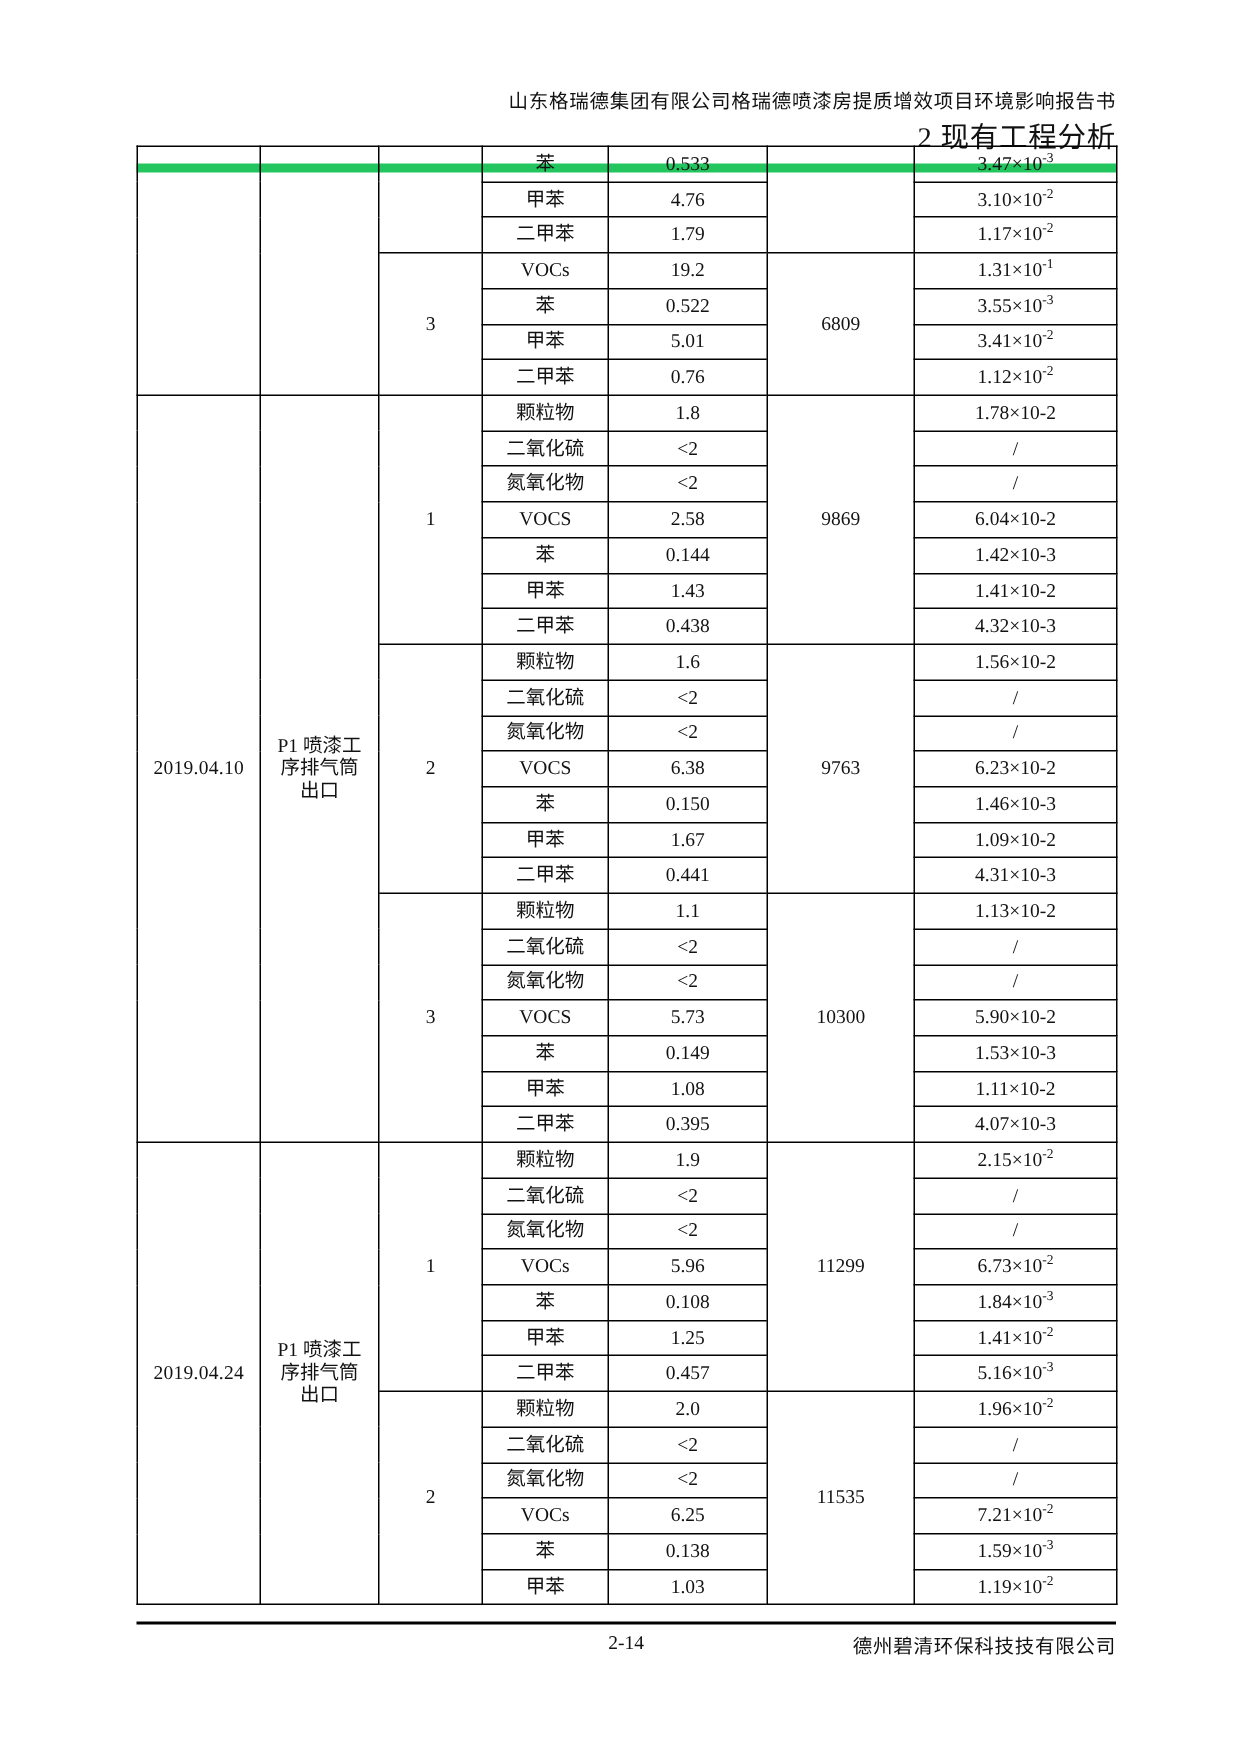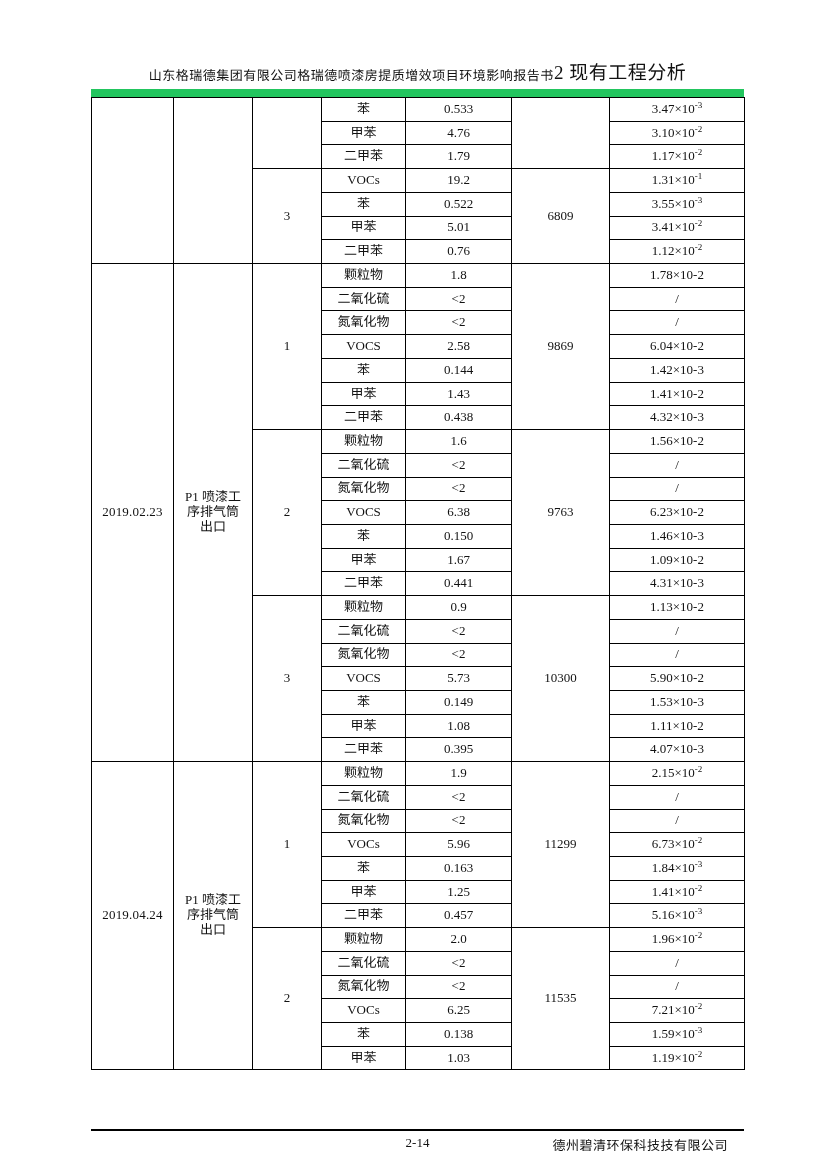--- a/index.html
+++ b/index.html
@@ -6,23 +6,23 @@
   body{
     width:827px;height:1169px;background:#ffffff;
     font-family:"Liberation Serif","DejaVu Serif",serif;
     color:#121212;
   }
   .page{position:relative;width:827px;height:1169px;overflow:hidden;}
 
   
   .header{
     position:absolute;left:91px;top:57px;width:653px;
-    display:flex;justify-content:center;align-items:flex-end;
-    border-bottom:8px solid #22c55e;padding-bottom:5px;
-    font-size:13px;letter-spacing:0.5px;white-space:nowrap;
+    display:flex;justify-content:space-between;align-items:flex-end;
+    border-bottom:6px solid #22c55e;padding-bottom:5px;
+    font-size:13px;letter-spacing:0.5px;white-space:nowrap;flex-direction:column;
   }
   .header .hr{font-size:19px;}
 
   
   table.report{
     position:absolute;left:91px;top:97px;width:653px;
     border-collapse:collapse;table-layout:fixed;
     font-size:13px;text-align:center;
   }
   table.report td{
@@ -36,28 +36,27 @@
   td.vtop{vertical-align:top;padding-top:4px;}
   td.multiline{line-height:22.7px;}
   td.datecell{letter-spacing:0.2px;}
   sup{font-size:9px;line-height:0;}
 
   
   .footer{
     position:absolute;left:91px;top:1081px;width:653px;
     border-top:2px solid #000;
     font-size:13px;
-    margin-top:48px;
   }
   .footer .inner{position:relative;height:22px;padding-top:4px;}
   .footer .pagenum{
     position:absolute;left:0;right:0;text-align:center;top:4px;
   }
   .footer .company{
-    position:absolute;right:16px;top:4px;letter-spacing:0.5px;
+    position:absolute;right:0;top:4px;letter-spacing:0.5px;
   }
 </style>
 </head>
 <body>
 
 <div class="page">
 
   <div class="header">
     <span class="hl">山东格瑞德集团有限公司格瑞德喷漆房提质增效项目环境影响报告书</span>
     <span class="hr">2 现有工程分析</span>
@@ -109,21 +108,21 @@
           <td>甲苯</td>
           <td>5.01</td>
           <td>3.41×10<sup>-2</sup></td>
         </tr>
         <tr>
           <td>二甲苯</td>
           <td>0.76</td>
           <td>1.12×10<sup>-2</sup></td>
         </tr>
         <tr>
-          <td rowspan="21" class="vtop datecell">2019.02.23</td>
+          <td rowspan="21" class="vtop datecell">2019.04.10</td>
           <td rowspan="21" class="vtop multiline">P1 喷漆工<br>序排气筒<br>出口</td>
           <td rowspan="7">1</td>
           <td>颗粒物</td>
           <td>1.8</td>
           <td rowspan="7">9869</td>
           <td>1.78×10-2</td>
         </tr>
         <tr>
           <td>二氧化硫</td>
           <td>&lt;2</td>
@@ -187,21 +186,21 @@
           <td>1.09×10-2</td>
         </tr>
         <tr>
           <td>二甲苯</td>
           <td>0.441</td>
           <td>4.31×10-3</td>
         </tr>
         <tr>
           <td rowspan="7">3</td>
           <td>颗粒物</td>
-          <td>0.9</td>
+          <td>1.1</td>
           <td rowspan="7">10300</td>
           <td>1.13×10-2</td>
         </tr>
         <tr>
           <td>二氧化硫</td>
           <td>&lt;2</td>
           <td>/</td>
         </tr>
         <tr>
           <td>氮氧化物</td>
@@ -247,21 +246,21 @@
           <td>&lt;2</td>
           <td>/</td>
         </tr>
         <tr>
           <td>VOCs</td>
           <td>5.96</td>
           <td>6.73×10<sup>-2</sup></td>
         </tr>
         <tr>
           <td>苯</td>
-          <td>0.163</td>
+          <td>0.108</td>
           <td>1.84×10<sup>-3</sup></td>
         </tr>
         <tr>
           <td>甲苯</td>
           <td>1.25</td>
           <td>1.41×10<sup>-2</sup></td>
         </tr>
         <tr>
           <td>二甲苯</td>
           <td>0.457</td>

